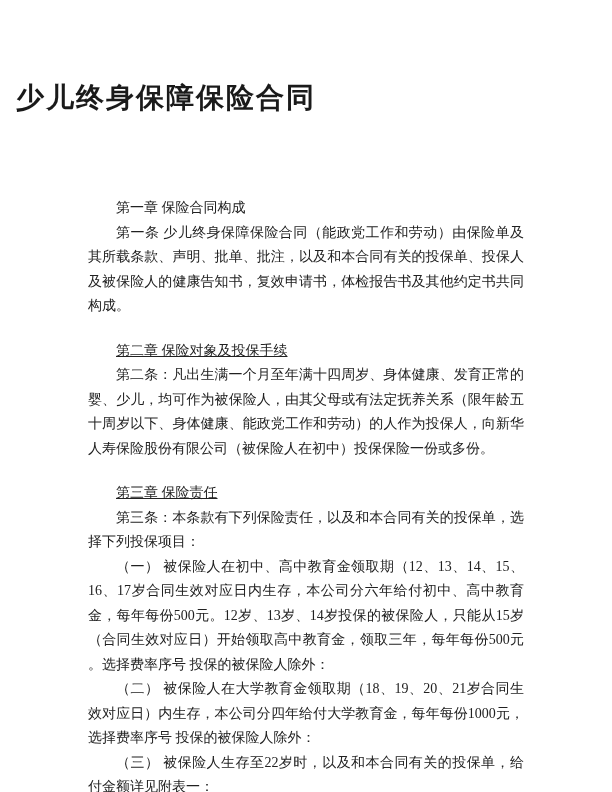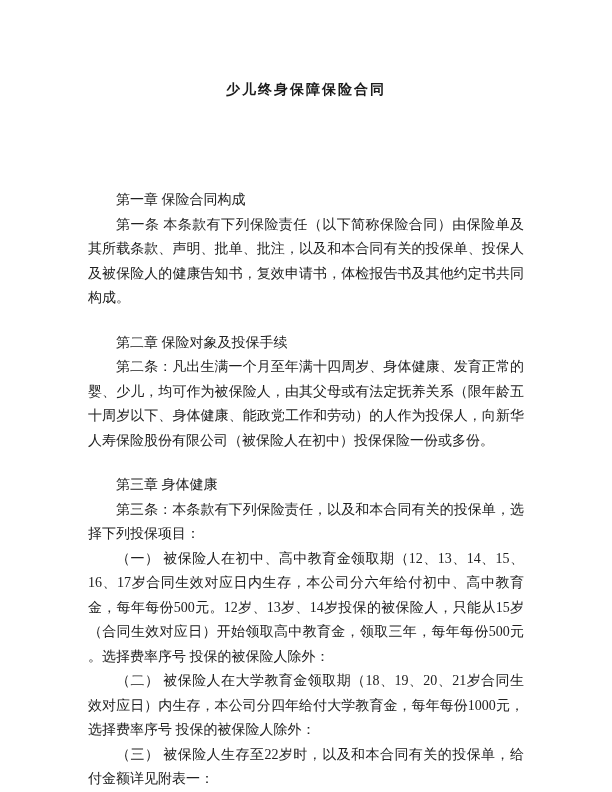--- a/index.html
+++ b/index.html
@@ -12,54 +12,54 @@
     width: 612px;
     height: 792px;
     background: #ffffff;
     overflow: hidden;
     font-family: "Liberation Serif", "DejaVu Serif", serif;
     color: #212121;
     box-sizing: border-box;
     padding-top: 70px;
   }
   .doc-title {
-    margin: 8px;
-    text-align: center;
-    font-size: 14px;
+    margin: 16px;
+    font-size: 28px;
     line-height: 24px;
     font-weight: bold;
     letter-spacing: 2px;
     color: #1a1a1a;
   }
   .doc-body {
     margin: 86px 88px 0 88px;
     font-size: 14px;
     line-height: 24.5px;
     text-align: justify;
   }
   .doc-body p {
     margin: 0;
     text-indent: 2em;
   }
   .section-gap {
     margin-top: 20px !important;
+    text-decoration: underline;
   }
 </style>
 </head>
 <body>
 
 <div class="page">
   <h1 class="doc-title">少儿终身保障保险合同</h1>
 
   <div class="doc-body">
     <p>第一章 保险合同构成</p>
-    <p>第一条 本条款有下列保险责任（以下简称保险合同）由保险单及其所载条款、声明、批单、批注，以及和本合同有关的投保单、投保人及被保险人的健康告知书，复效申请书，体检报告书及其他约定书共同构成。</p>
+    <p>第一条 少儿终身保障保险合同（能政党工作和劳动）由保险单及其所载条款、声明、批单、批注，以及和本合同有关的投保单、投保人及被保险人的健康告知书，复效申请书，体检报告书及其他约定书共同构成。</p>
 
     <p class="section-gap">第二章 保险对象及投保手续</p>
     <p>第二条：凡出生满一个月至年满十四周岁、身体健康、发育正常的婴、少儿，均可作为被保险人，由其父母或有法定抚养关系（限年龄五十周岁以下、身体健康、能政党工作和劳动）的人作为投保人，向新华人寿保险股份有限公司（被保险人在初中）投保保险一份或多份。</p>
 
-    <p class="section-gap">第三章 身体健康</p>
+    <p class="section-gap">第三章 保险责任</p>
     <p>第三条：本条款有下列保险责任，以及和本合同有关的投保单，选择下列投保项目：</p>
     <p>（一） 被保险人在初中、高中教育金领取期（12、13、14、15、16、17岁合同生效对应日内生存，本公司分六年给付初中、高中教育金，每年每份500元。12岁、13岁、14岁投保的被保险人，只能从15岁（合同生效对应日）开始领取高中教育金，领取三年，每年每份500元 。选择费率序号 投保的被保险人除外：</p>
     <p>（二） 被保险人在大学教育金领取期（18、19、20、21岁合同生效对应日）内生存，本公司分四年给付大学教育金，每年每份1000元，选择费率序号 投保的被保险人除外：</p>
     <p>（三） 被保险人生存至22岁时，以及和本合同有关的投保单，给付金额详见附表一：</p>
   </div>
 </div>
 
 </body></html>

